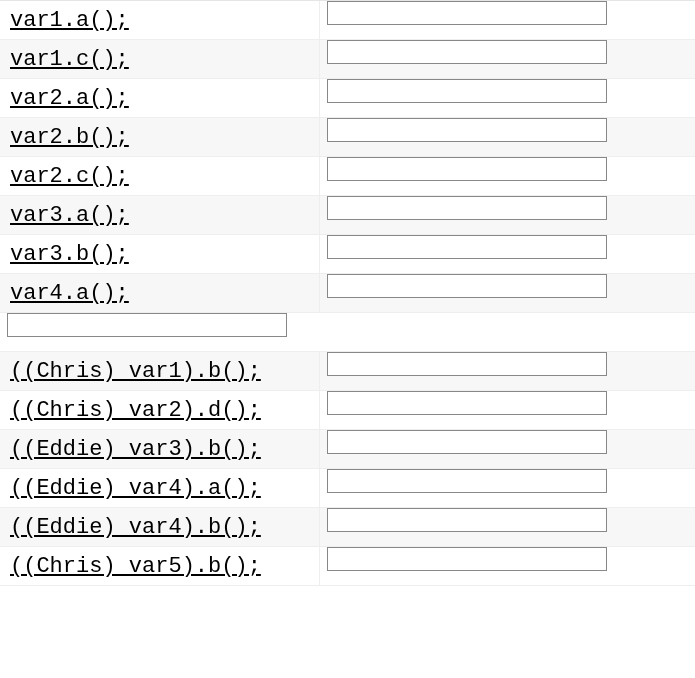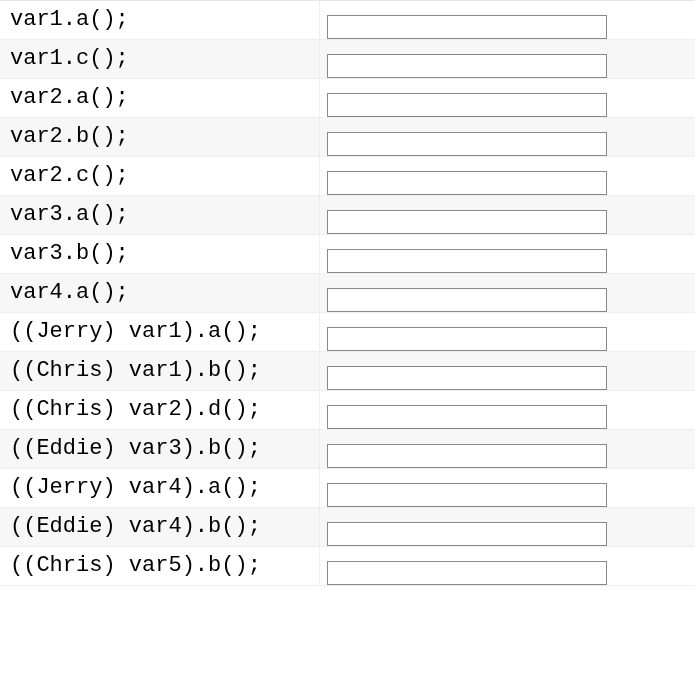--- a/index.html
+++ b/index.html
@@ -10,24 +10,25 @@
     color: #000;
     background: #fff;
   }
   .table {
     width: 695px;
     border-collapse: collapse;
     border-top: 1px solid #e5e5e5;
   }
   .row {
     display: flex;
-    align-items: flex-end;
+    align-items: flex-start;
     height: 39px;
     border-bottom: 1px solid #eee;
     box-sizing: border-box;
+    text-decoration: underline;
   }
   .row:nth-child(even) {
     background: #f7f7f7;
   }
   .cell-label {
     flex: 0 0 320px;
     padding: 0 6px 0 10px;
     white-space: pre; 
     letter-spacing: 0px;
     box-sizing: border-box;
@@ -98,21 +99,20 @@
       <input type="text" class="answer-input" value="" style="">
     </div>
   </div>
   <div class="row">
     <div class="cell-label">var4.a();</div>
     <div class="cell-input">
       <input type="text" class="answer-input" value="" style="">
     </div>
   </div>
   <div class="row">
-    <div class="cell-label">((Jerry) var1).a();</div>
     <div class="cell-input">
       <input type="text" class="answer-input" value="" style="">
     </div>
   </div>
   <div class="row">
     <div class="cell-label">((Chris) var1).b();</div>
     <div class="cell-input">
       <input type="text" class="answer-input" value="" style="">
     </div>
   </div>
@@ -122,21 +122,21 @@
       <input type="text" class="answer-input" value="" style="">
     </div>
   </div>
   <div class="row">
     <div class="cell-label">((Eddie) var3).b();</div>
     <div class="cell-input">
       <input type="text" class="answer-input" value="" style="">
     </div>
   </div>
   <div class="row">
-    <div class="cell-label">((Jerry) var4).a();</div>
+    <div class="cell-label">((Eddie) var4).a();</div>
     <div class="cell-input">
       <input type="text" class="answer-input" value="" style="">
     </div>
   </div>
   <div class="row">
     <div class="cell-label">((Eddie) var4).b();</div>
     <div class="cell-input">
       <input type="text" class="answer-input" value="" style="">
     </div>
   </div>

